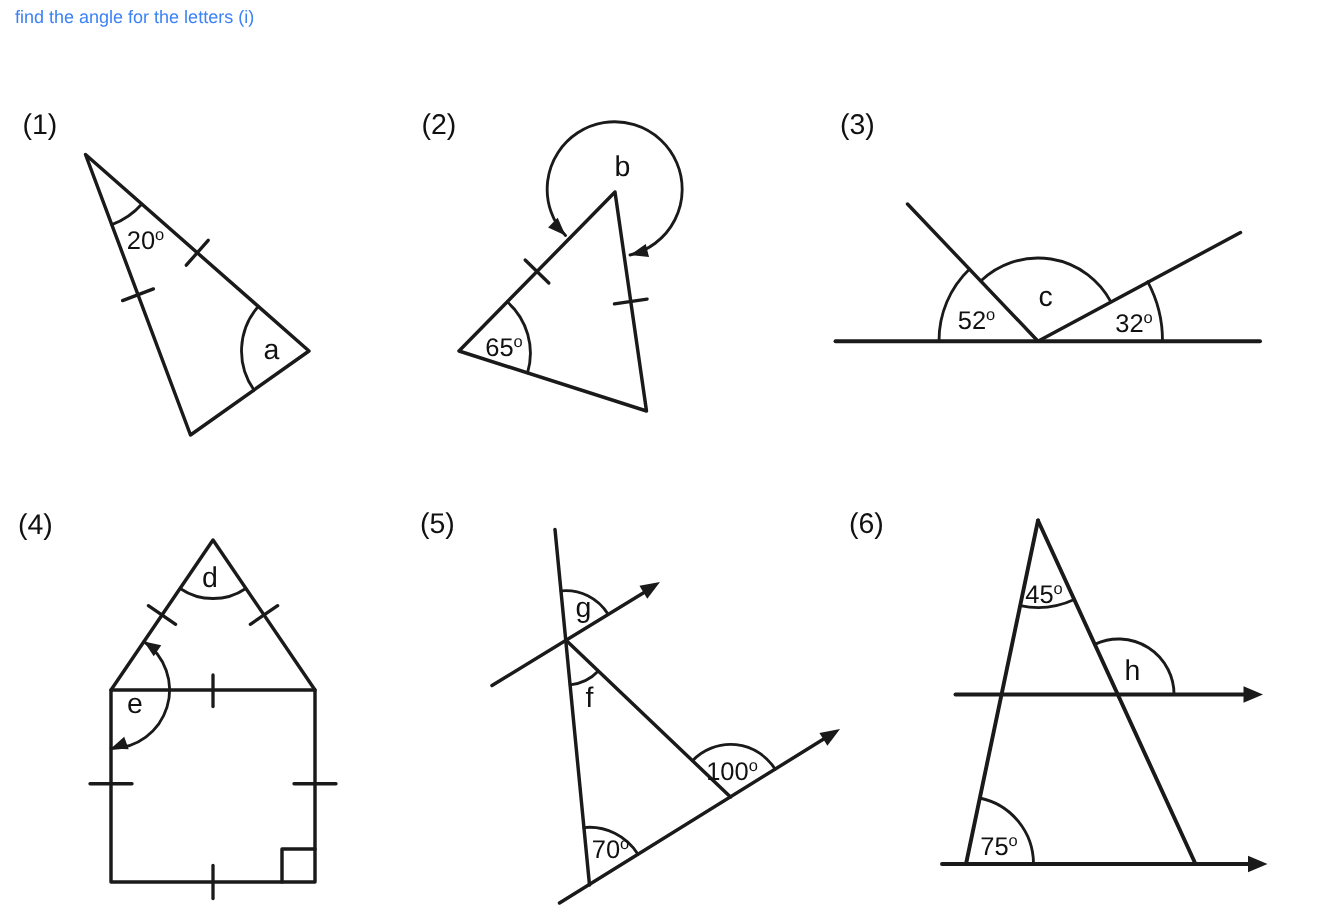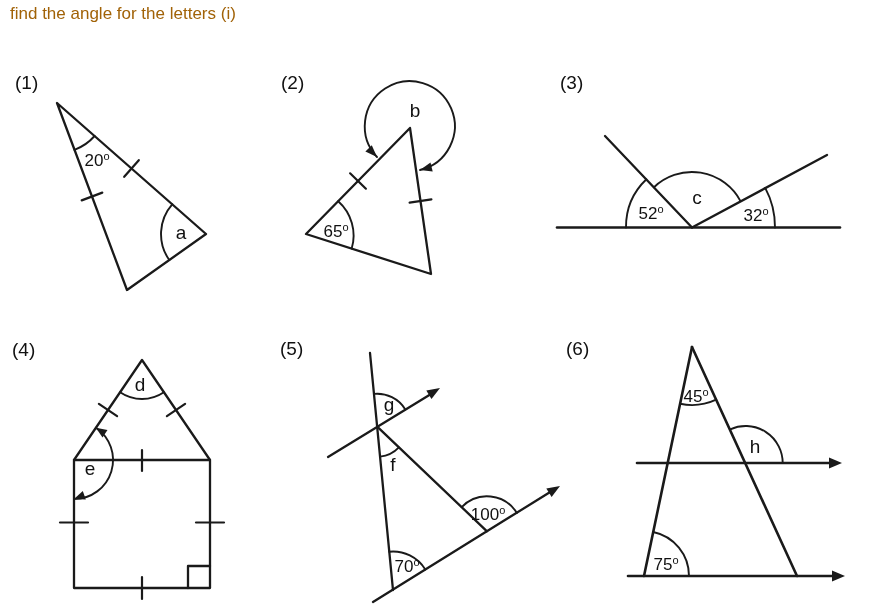--- a/index.html
+++ b/index.html
@@ -1,18 +1,18 @@
 <!DOCTYPE html>
 <html><head>
 <meta charset="utf-8">
 <style>
   html,body{margin:0;padding:0;background:#ffffff;}
   .page{position:relative;width:887px;height:613px;background:#ffffff;overflow:hidden;
         font-family:"Liberation Sans",sans-serif;}
-  .title{position:absolute;left:10px;top:4px;font-size:17px;color:#a16207;}
+  .title{position:absolute;left:10px;top:4px;font-size:12px;color:#3b82f6;}
   svg.canvas{position:absolute;left:0;top:0;}
   svg .ink{stroke:currentColor;fill:none;stroke-width:2.3px;stroke-linecap:round;stroke-linejoin:round;}
   svg .thick{stroke-width:2.6px;}
   svg .arc{stroke:currentColor;fill:none;stroke-width:1.9px;stroke-linecap:round;}
   svg .tick{stroke:currentColor;fill:none;stroke-width:2.2px;stroke-linecap:round;}
   svg .arrow{fill:currentColor;stroke:none;}
   svg text{fill:#111;stroke:none;font-family:"Liberation Sans",sans-serif;}
   text.num{font-size:19px;}
   text.ang{font-size:17px;text-anchor:middle;}
   text.letter{font-size:19px;text-anchor:middle;}

